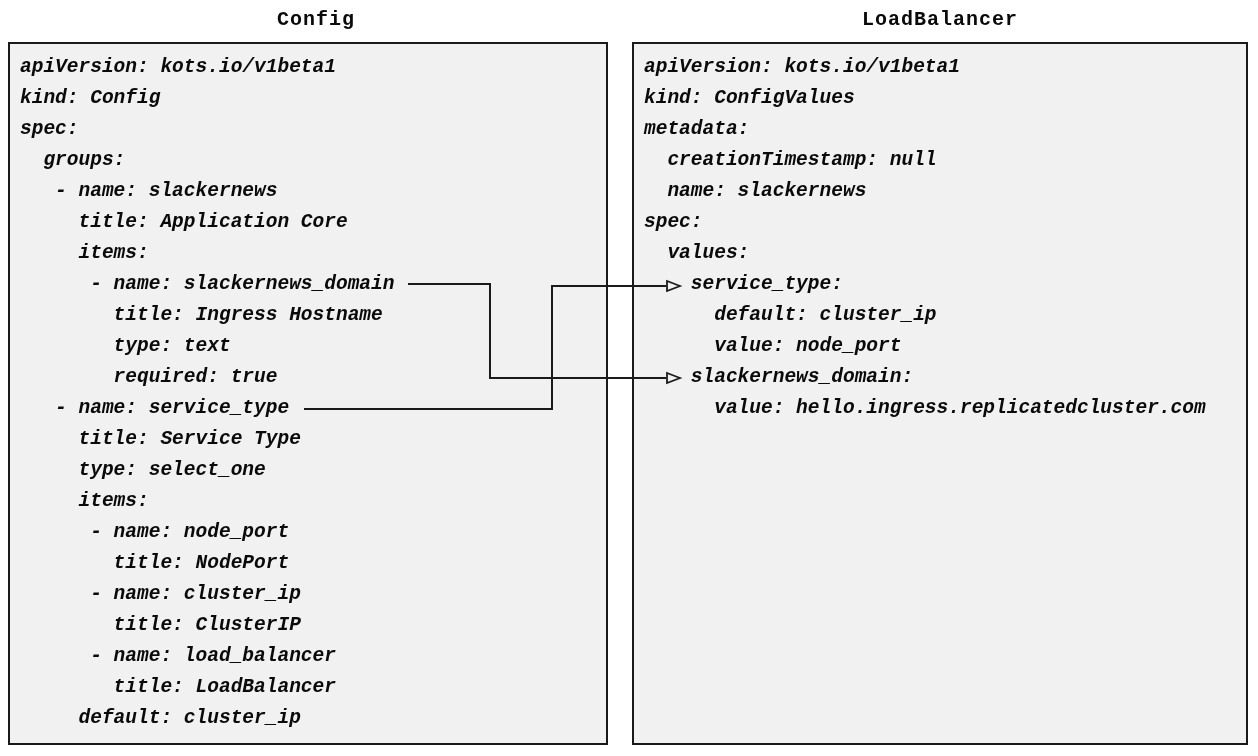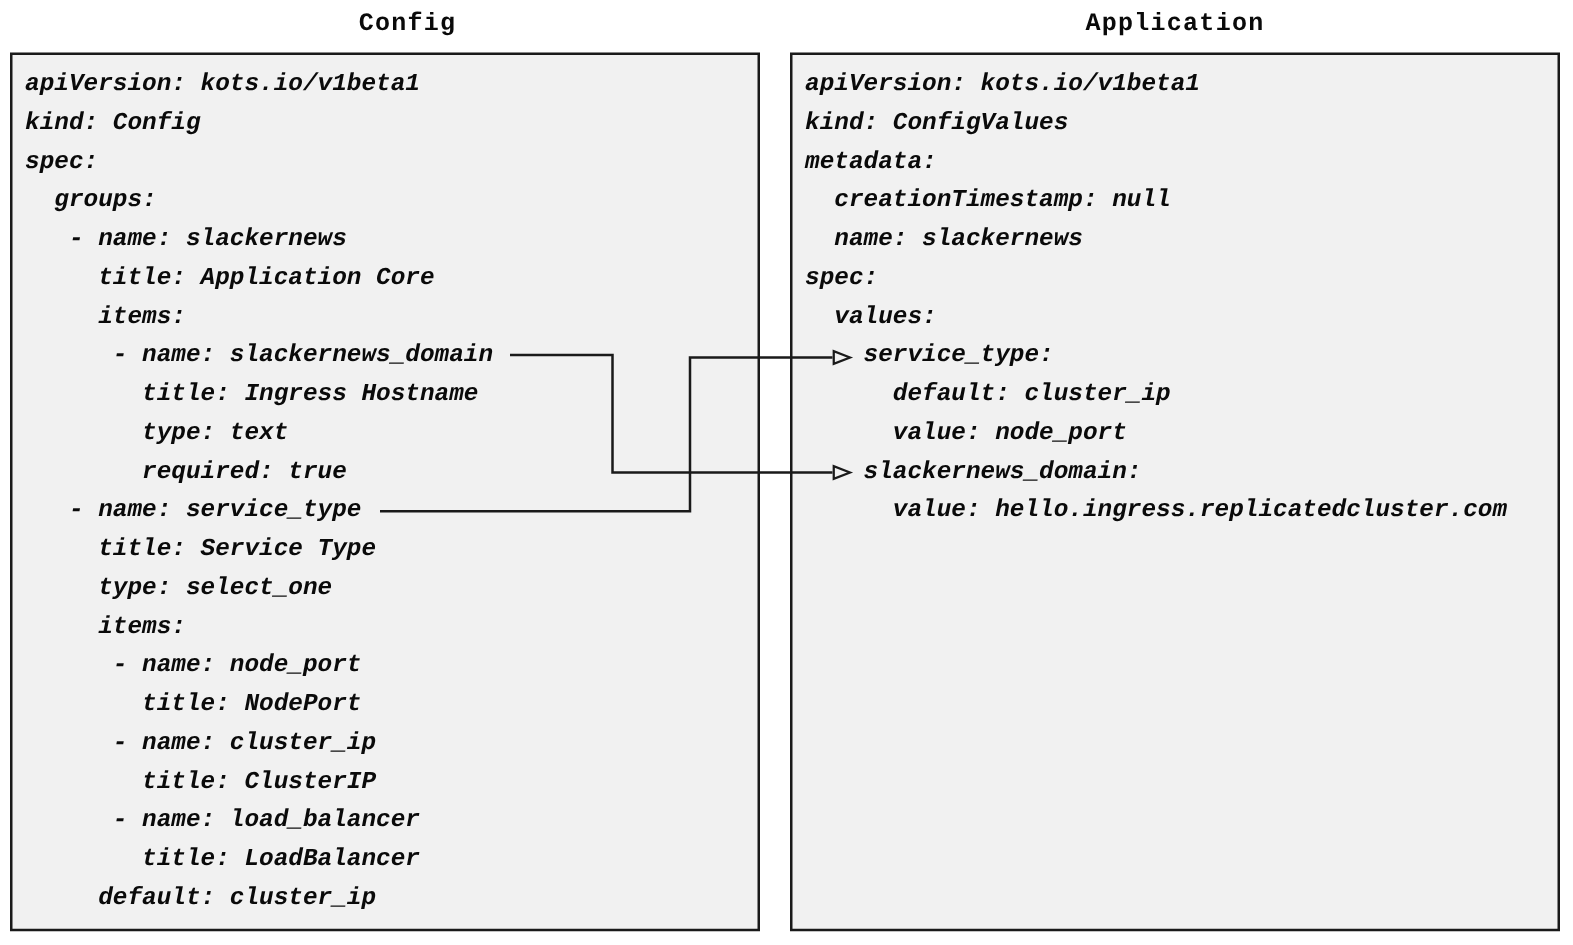--- a/index.html
+++ b/index.html
@@ -20,21 +20,21 @@
     position: absolute;
     top: 6px;
     height: 28px;
     line-height: 28px;
     text-align: center;
     font-weight: bold;
     font-size: 20px;
     letter-spacing: 1px;
     color: #0a0a0a;
   }
-  .panel-title.left  { left: 26px;   width: 600px; }
+  .panel-title.left  { left: 16px;   width: 600px; }
   .panel-title.right { left: 632px; width: 616px; }
   .panel {
     position: absolute;
     top: 42px;
     height: 703px;
     box-sizing: border-box;
     background: #f1f1f1;
     border: 2px solid #1a1a1a;
   }
   .panel.left  { left: 8px;   width: 600px; }
@@ -68,21 +68,21 @@
     stroke-linejoin: miter;
   }
 </style>
 </head>
 <body>
 
 <div class="canvas" style="background: rgb(255, 255, 255);">
 
   <div class="panel-title left">Config</div>
 
-  <div class="panel-title right">Application</div>
+  <div class="panel-title right">LoadBalancer</div>
 
   <div class="panel left" style="background: rgb(241, 241, 241); border-color: rgb(26, 26, 26);">
     <pre class="yaml">apiVersion: kots.io/v1beta1
 kind: Config
 spec:
   groups:
    - name: slackernews
      title: Application Core
      items:
       - name: slackernews_domain

